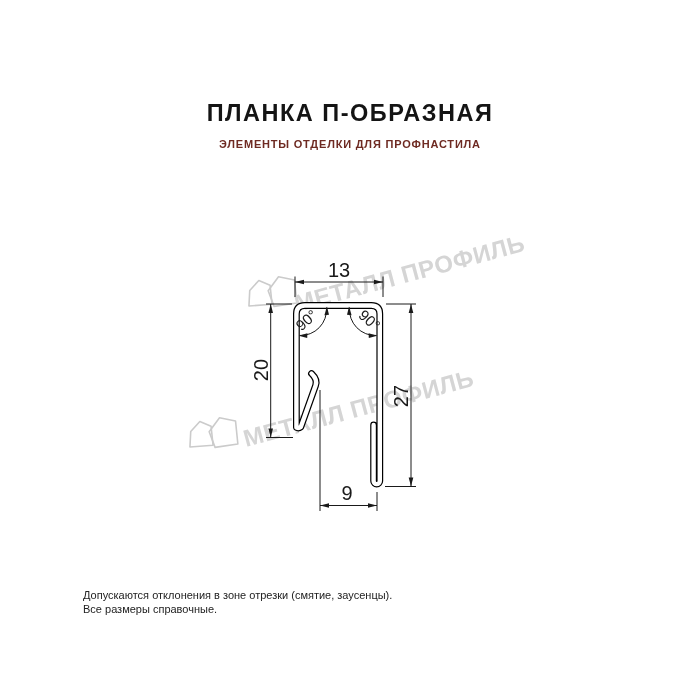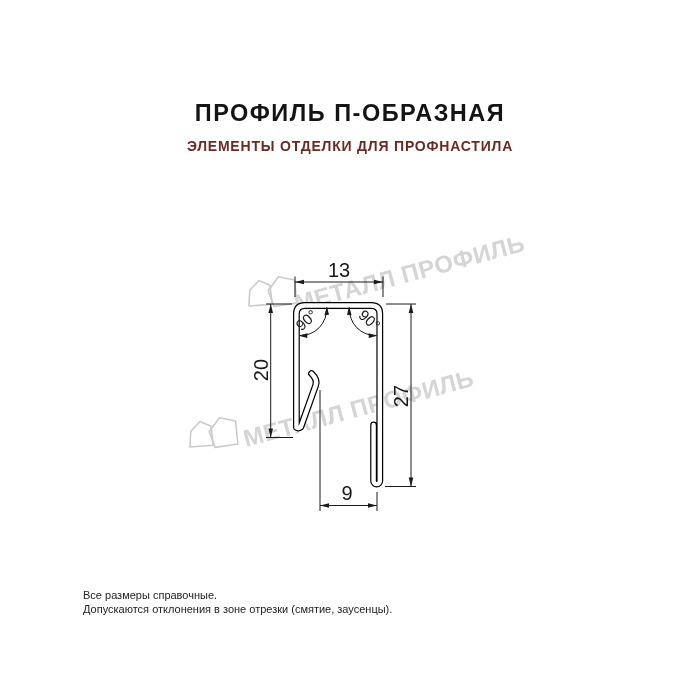--- a/index.html
+++ b/index.html
@@ -1,40 +1,40 @@
 <!DOCTYPE html>
 <html><head>
 <meta charset="utf-8">
 <style>
   html,body{margin:0;padding:0;background:#ffffff;}
   .page{position:relative;width:700px;height:700px;background:#ffffff;overflow:hidden;
         font-family:"Liberation Sans",sans-serif;}
   .header{position:absolute;left:0;top:100px;width:700px;text-align:center;}
   .title-line{font-size:23.5px;line-height:26px;font-weight:900;color:#141414;
               letter-spacing:1.5px;}
-  .subtitle{margin-top:12px;font-size:14px;font-weight:700;letter-spacing:0.8px;
+  .subtitle{margin-top:12px;font-size:11px;font-weight:700;letter-spacing:0.8px;
             color:#6e2a22;}
   .drawing-svg{position:absolute;left:0;top:0;width:700px;height:700px;}
   .wm-text{font-size:24px;font-weight:700;letter-spacing:0.5px;fill:#d5d5d5;}
   .wm-logo{fill:none;stroke:#cbcbcb;stroke-width:1.6;stroke-linejoin:round;}
   .dim-line{stroke:#1a1a1a;stroke-width:1;fill:none;}
   .dim-arrow{fill:#1a1a1a;stroke:none;}
   .dim-text{font-size:20px;fill:#1a1a1a;text-anchor:middle;}
   .angle-text{font-size:15px;fill:#1a1a1a;text-anchor:middle;}
   .profile-black{fill:none;stroke:#000000;stroke-width:6.8;stroke-linecap:round;stroke-linejoin:round;}
   .profile-white{fill:none;stroke:#ffffff;stroke-width:4.4;stroke-linecap:round;stroke-linejoin:round;}
   .footer{position:absolute;left:83px;top:589px;font-size:11px;line-height:13.5px;color:#222222;}
 </style>
 </head>
 <body>
 
 <div class="page">
 
   <div class="header">
-    <div class="title-line">ПРОФИЛЬ П-ОБРАЗНАЯ</div>
+    <div class="title-line">ПЛАНКА П-ОБРАЗНАЯ</div>
     <div class="subtitle">ЭЛЕМЕНТЫ ОТДЕЛКИ ДЛЯ ПРОФНАСТИЛА</div>
   </div>
 
   <svg class="drawing-svg" viewBox="0 0 700 700">
 
     <g>
       <g class="wm-logo" transform="translate(242,283) rotate(-12)">
         <path d="M2,24 L6,9 L17,1 L27,8 L25,27 Z"></path>
         <path d="M24,13 L37,1.5 L52,8 L49.5,31 L26.5,29.5 Z"></path>
       </g>
@@ -107,17 +107,17 @@
     </g>
     <g>
       <path class="dim-line" d="M 349.5,307.5 A 26 26 0 0 0 376.5,335.5"></path>
       <polygon class="dim-arrow" points="349,306.5 351.6,315.3 347,314.7"></polygon>
       <polygon class="dim-arrow" points="377.2,335.8 368.6,333.2 368.8,337.9"></polygon>
       <text class="angle-text" transform="translate(366,324) rotate(42)">90°</text>
     </g>
   </svg>
 
   <div class="footer">
+    <div>Допускаются отклонения в зоне отрезки (смятие, заусенцы).</div>
     <div>Все размеры справочные.</div>
-    <div>Допускаются отклонения в зоне отрезки (смятие, заусенцы).</div>
   </div>
 
 </div>
 
 </body></html>

